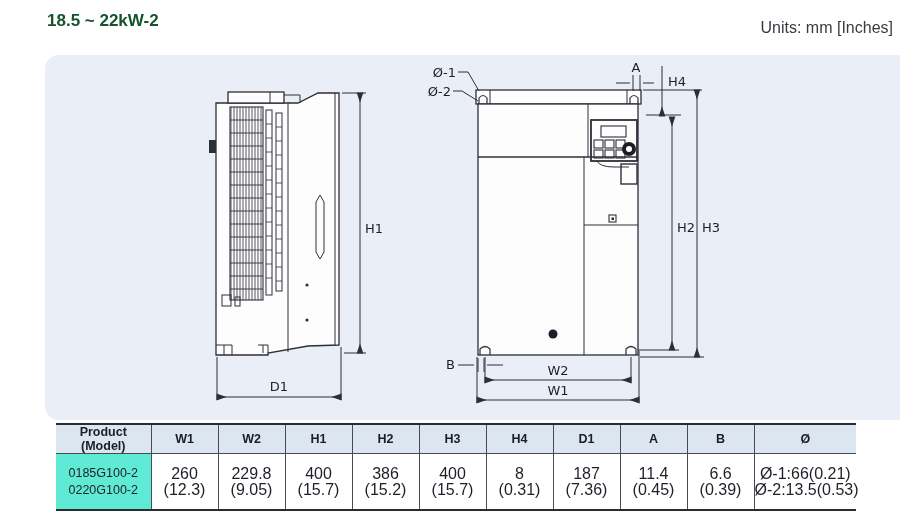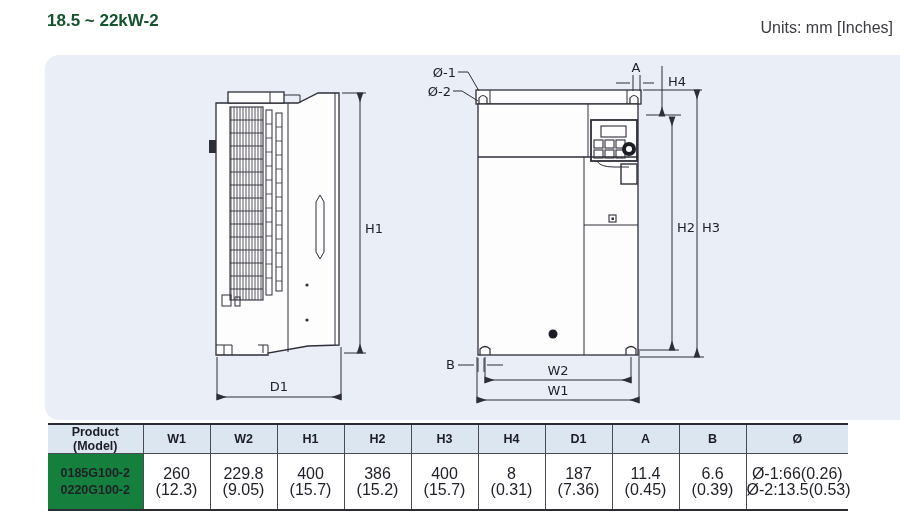--- a/index.html
+++ b/index.html
@@ -5,29 +5,29 @@
   html,body{margin:0;padding:0;width:900px;height:520px;background:#ffffff;
     font-family:"Liberation Sans",sans-serif;overflow:hidden;position:relative;}
   .page{position:relative;width:900px;height:520px;}
   .page-title{position:absolute;left:47px;top:11px;font-size:17px;font-weight:700;color:#14532d;}
   .units-label{position:absolute;right:7px;top:19px;font-size:16px;color:#3a3a42;}
   .diagram-panel{position:absolute;left:45px;top:55px;width:855px;height:365px;
     background:#e9eef7;border-radius:14px 0 0 14px;}
   .diagram-svg{position:absolute;left:45px;top:55px;width:855px;height:365px;}
   svg text{font-family:"DejaVu Sans",sans-serif;font-size:13px;fill:#1f1f28;}
 
-  table.dim-table{position:absolute;left:48px;top:423px;width:800px;border-collapse:collapse;
+  table.dim-table{position:absolute;left:56px;top:423px;width:800px;border-collapse:collapse;
     table-layout:fixed;border-top:2.5px solid #2b2b33;border-bottom:2.5px solid #2b2b33;
     font-family:"Liberation Sans",sans-serif;}
   .dim-table th{background:#dce6f1;height:27px;font-size:12.5px;font-weight:700;color:#1d1d26;
     border-bottom:1px solid #4a4a55;padding:0;text-align:center;vertical-align:middle;}
   .dim-table td{height:55px;background:#ffffff;font-size:16px;color:#1f1f28;text-align:center;
     vertical-align:middle;padding:0;line-height:16px;}
   .dim-table th + th, .dim-table td + td{border-left:1px solid #4a4a55;}
-  .dim-table td.model-cell{background:#15803d;font-weight:700;font-size:12.5px;line-height:17px;}
+  .dim-table td.model-cell{background:#5eead4;font-weight:400;font-size:12.5px;line-height:17px;}
 </style>
 </head>
 <body>
 
 <div class="page">
 
   <div class="page-title">18.5 ~ 22kW-2</div>
   <div class="units-label">Units: mm [Inches]</div>
 
   <div class="diagram-panel"></div>
@@ -213,20 +213,20 @@
         </td>
         <td>
           <div>11.4</div>
           <div>(0.45)</div>
         </td>
         <td>
           <div>6.6</div>
           <div>(0.39)</div>
         </td>
         <td>
-          <div>Ø-1:66(0.26)</div>
+          <div>Ø-1:66(0.21)</div>
           <div>Ø-2:13.5(0.53)</div>
         </td>
       </tr>
     </tbody>
   </table>
 
 </div>
 
 </body></html>

